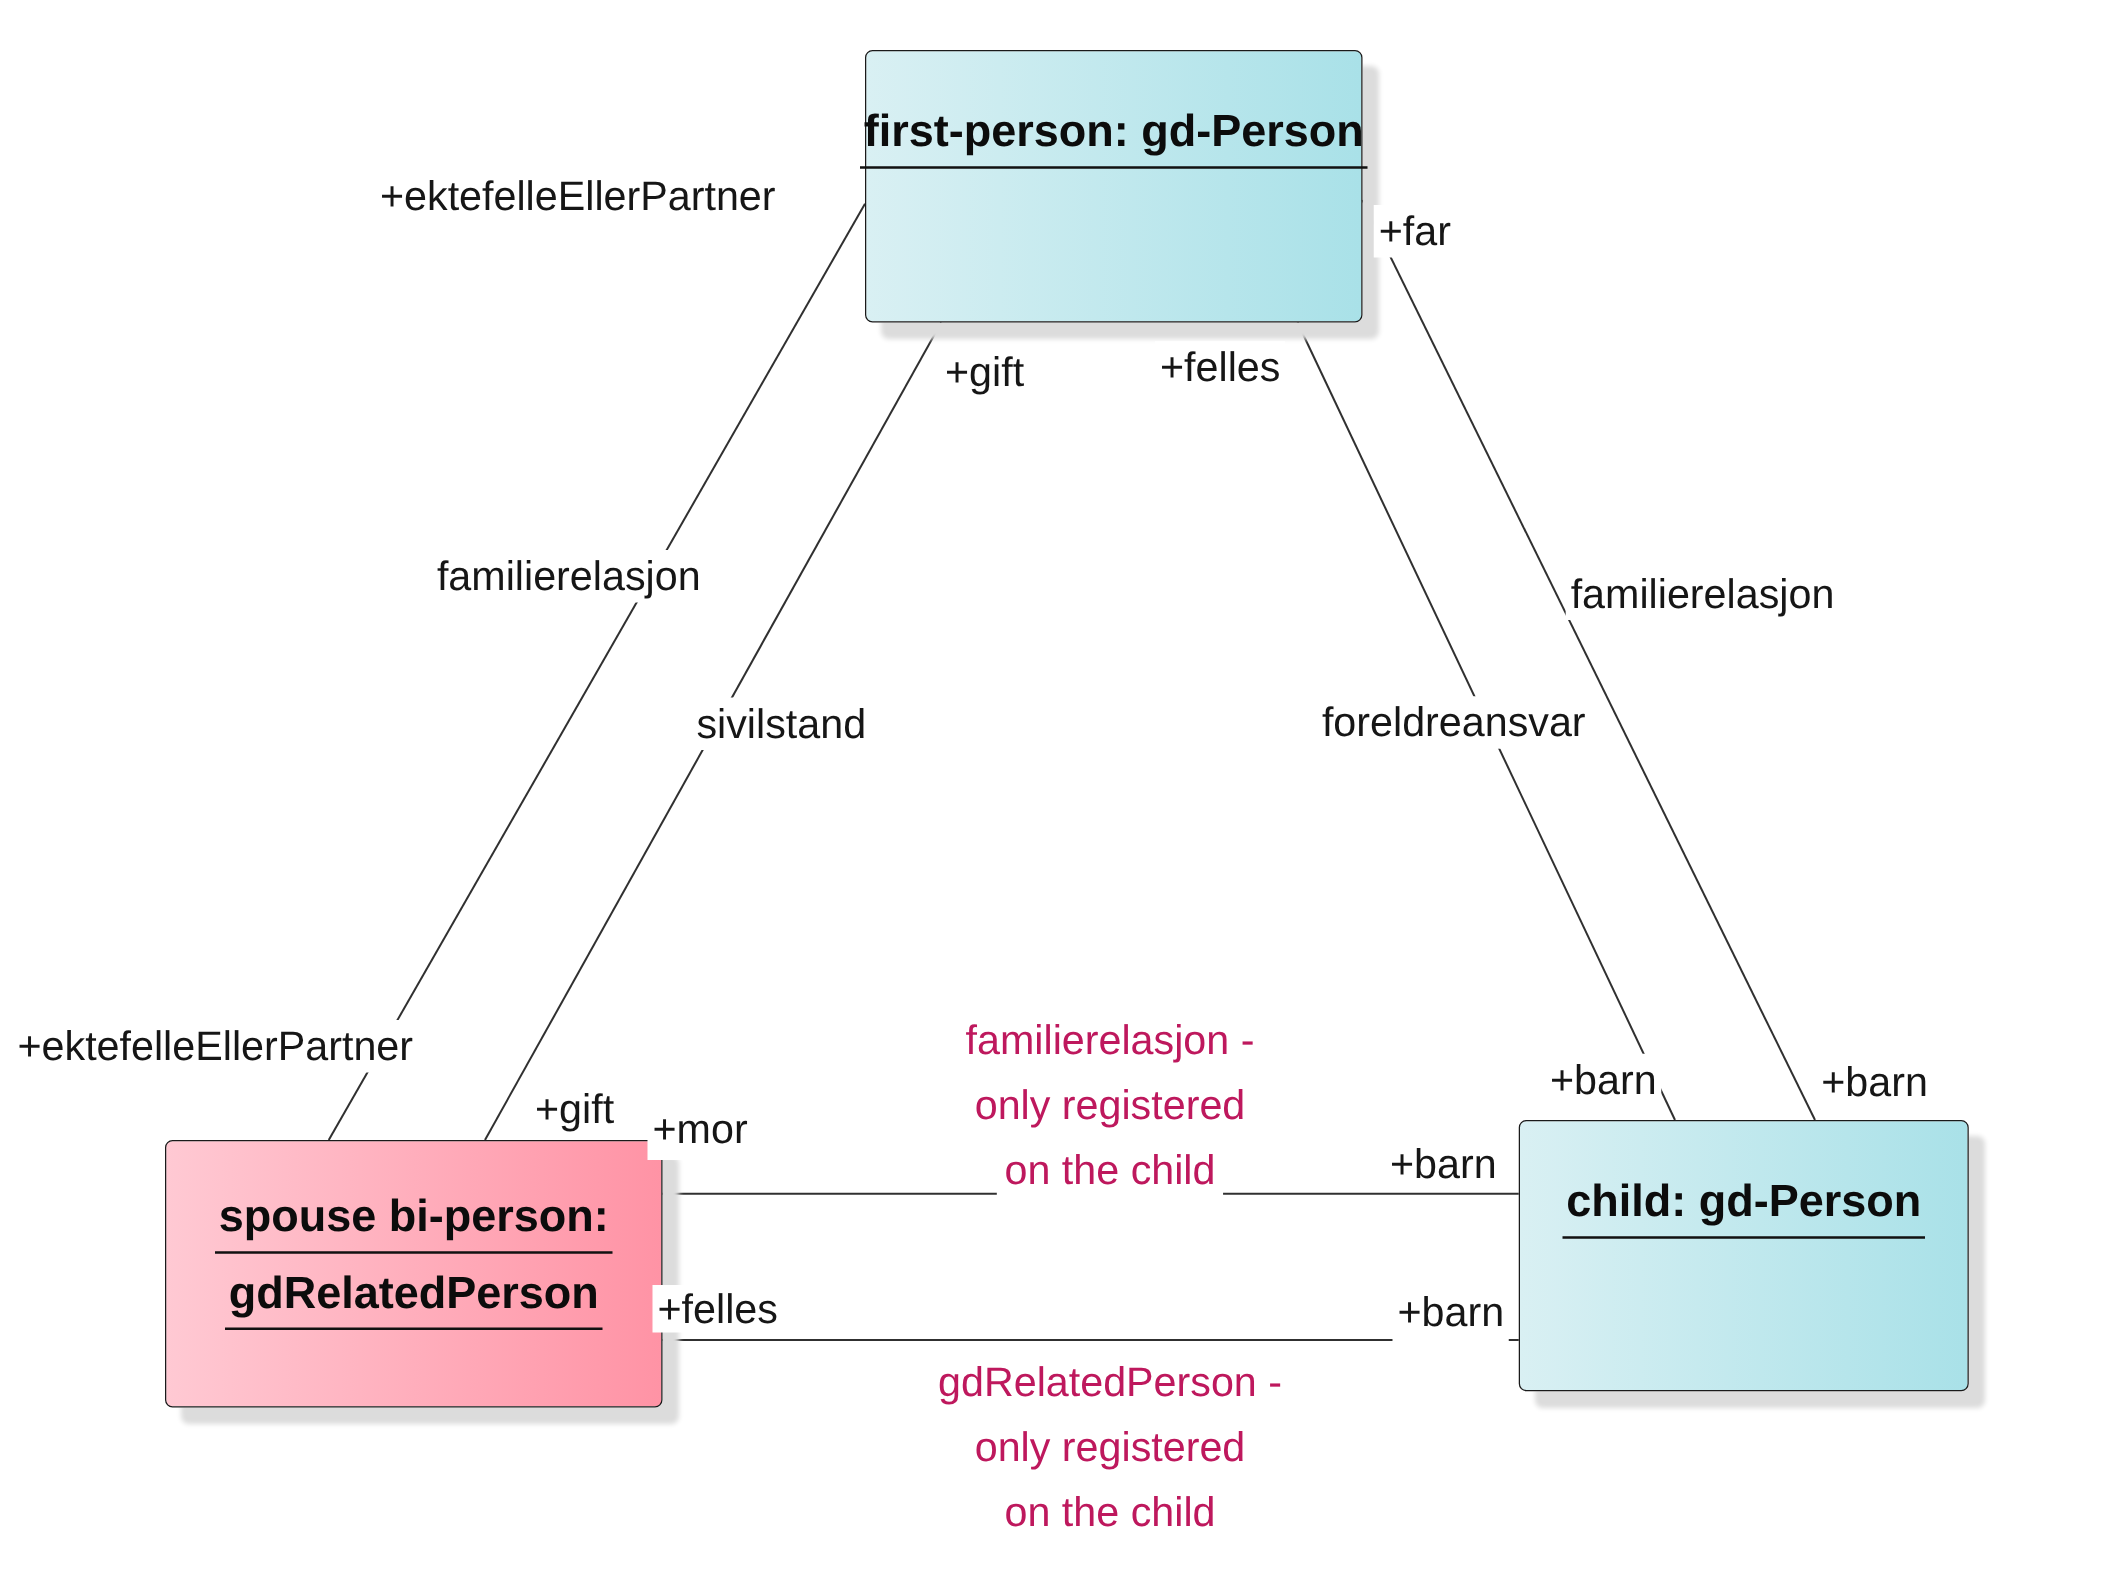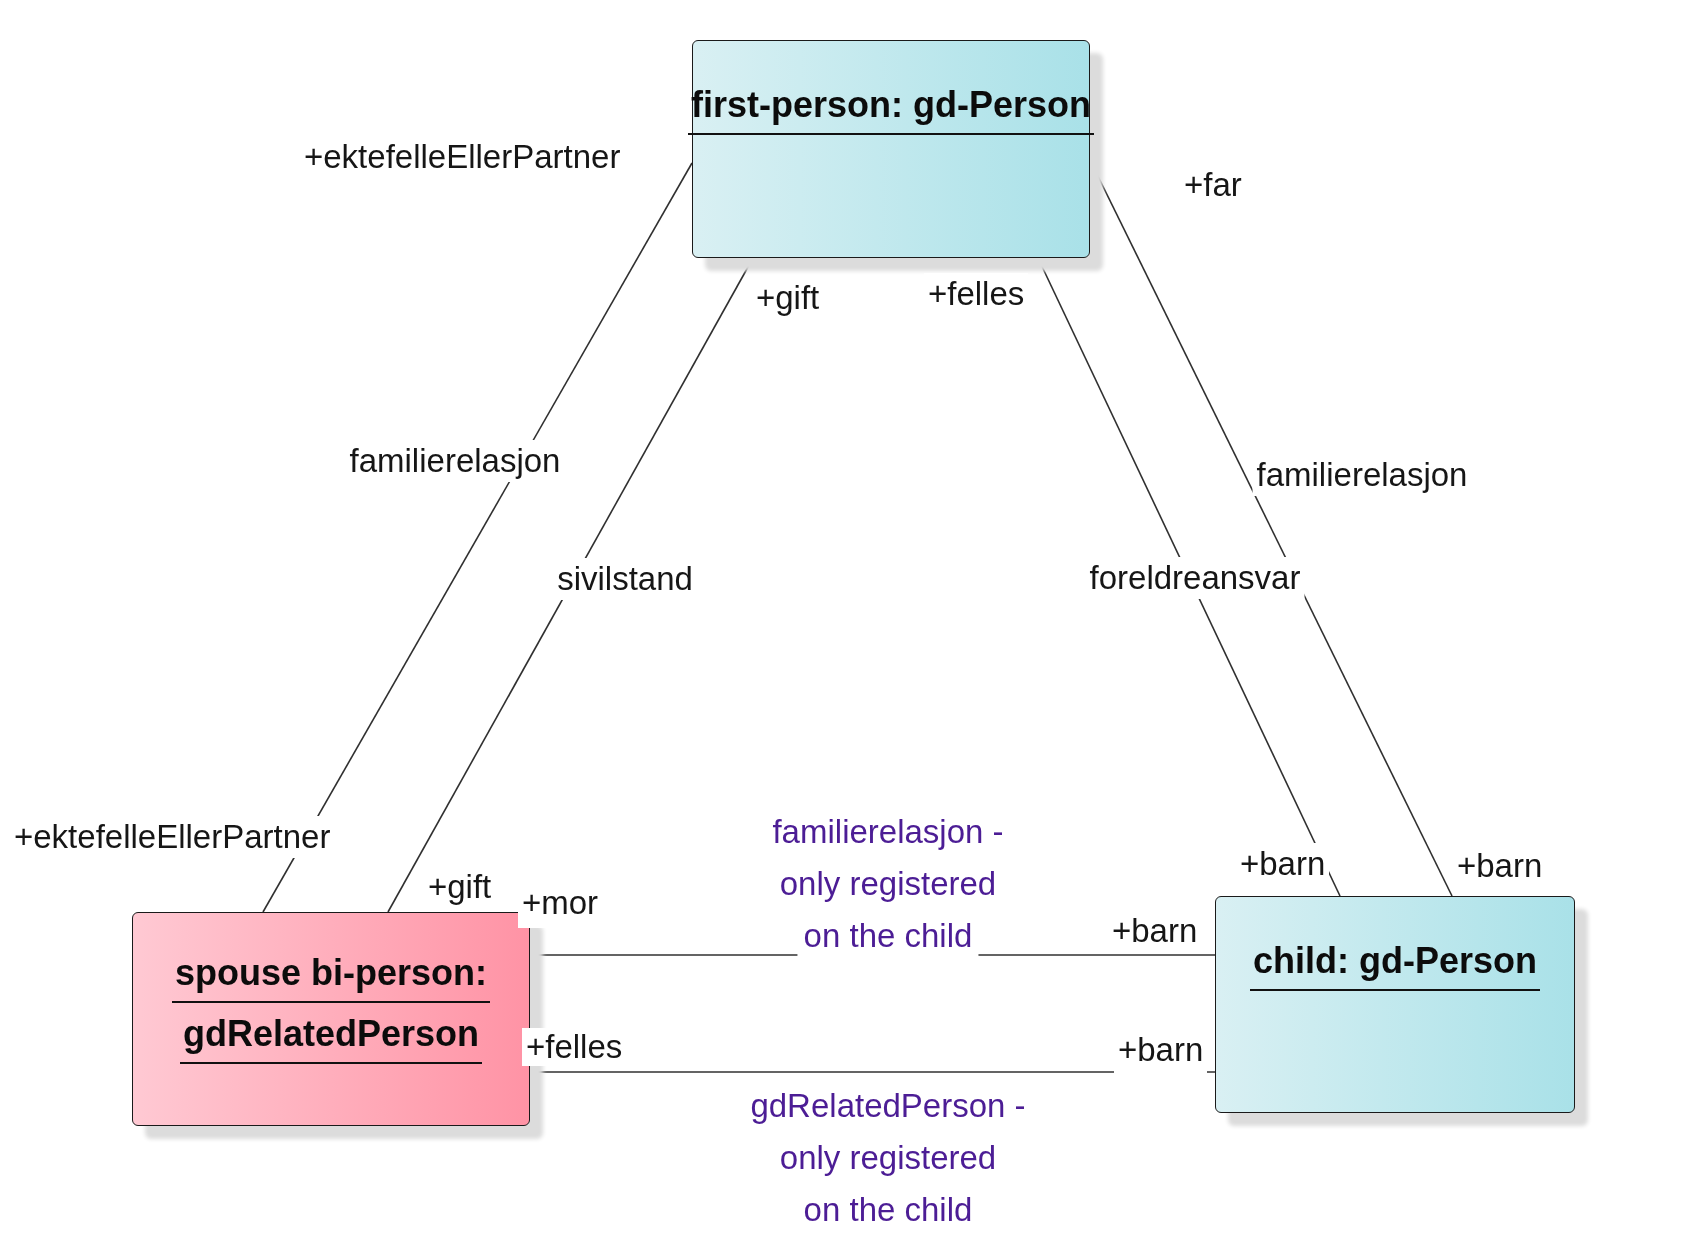--- a/index.html
+++ b/index.html
@@ -52,21 +52,21 @@
   .centered{transform:translateX(-50%);}
   .cover-line{line-height:44px;padding-bottom:3px;}
   .no-cover{line-height:38px;}
   .note{
     position:absolute;
     z-index:2;
     display:flex;
     flex-direction:column;
     align-items:center;
     transform:translateX(-50%);
-    color:#4c1d95;
+    color:#be185d;
     font-size:33px;
     line-height:52px;
     text-align:center;
   }
   .note span{background:#ffffff;padding:0 6px;white-space:nowrap;}
 </style>
 </head>
 <body>
 
 <div id="canvas">
@@ -94,25 +94,25 @@
   </div>
 
   <div class="node node-cyan" style="left:1215px;top:896px;width:360px;height:217px;">
     <div class="node-title">
       <span class="tline">child: gd-Person</span>
     </div>
   </div>
 
   <span class="edge-label centered" style="left:455px;top:440px;">familierelasjon</span>
   <span class="edge-label centered" style="left:625px;top:558px;text-align:center;">sivilstand</span>
-  <span class="edge-label centered" style="left:1163px;top:557px;margin-left:32px;">foreldreansvar</span>
+  <span class="edge-label centered" style="left:1163px;top:557px;">foreldreansvar</span>
   <span class="edge-label centered" style="left:1362px;top:454px;">familierelasjon</span>
 
   <span class="edge-label" style="left:300px;top:136px;">+ektefelleEllerPartner</span>
-  <span class="edge-label" style="left:1180px;top:164px;">+far</span>
+  <span class="edge-label" style="left:1099px;top:164px;">+far</span>
   <span class="edge-label" style="left:752px;top:277px;">+gift</span>
   <span class="edge-label" style="left:924px;top:273px;">+felles</span>
   <span class="edge-label" style="left:10px;top:816px;">+ektefelleEllerPartner</span>
   <span class="edge-label" style="left:424px;top:866px;">+gift</span>
   <span class="edge-label cover-line" style="left:518px;top:881px;">+mor</span>
   <span class="edge-label no-cover" style="left:522px;top:1028px;">+felles</span>
   <span class="edge-label no-cover" style="left:1108px;top:912px;">+barn</span>
   <span class="edge-label cover-line" style="left:1114px;top:1028px;">+barn</span>
   <span class="edge-label" style="left:1236px;top:843px;">+barn</span>
   <span class="edge-label" style="left:1453px;top:845px;">+barn</span>

